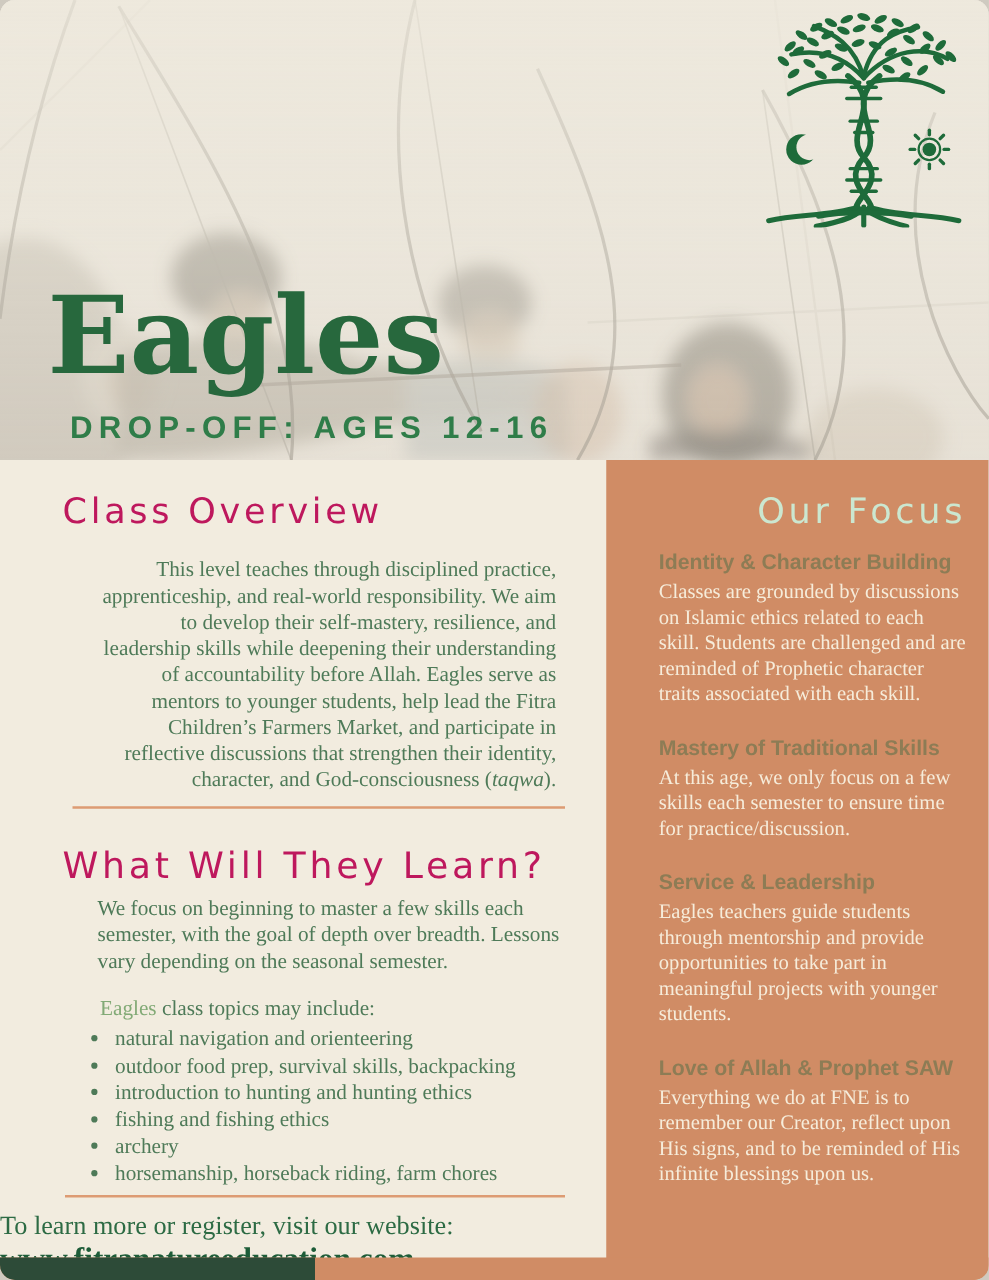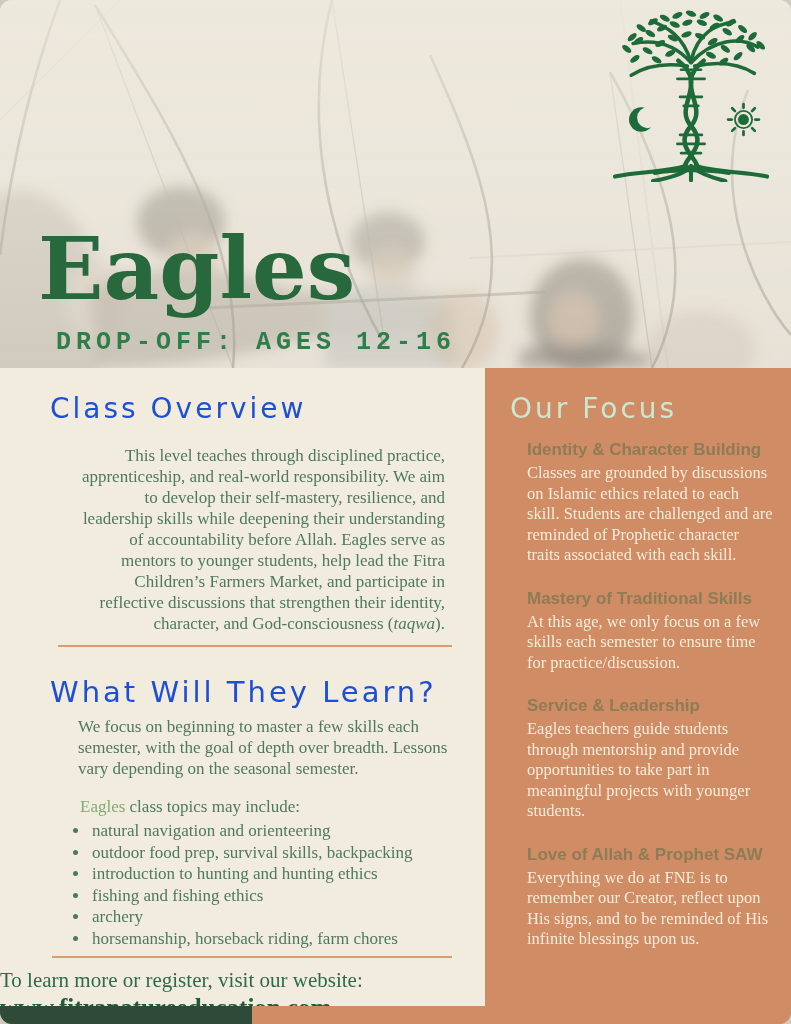--- a/index.html
+++ b/index.html
@@ -14,33 +14,33 @@
   
   .hero { position:absolute; top:0; left:0; width:791px; height:368px; background:#e8e3da; overflow:hidden; }
   .hero-photo { position:absolute; top:0; left:0; width:791px; height:368px; }
   .hero-title {
     position:absolute; left:38px; top:226px; z-index:3;
     font-family:"DejaVu Serif", serif; font-weight:700;
     font-size:86px; line-height:1; color:#27683d;
   }
   .hero-subtitle {
     position:absolute; left:56px; top:328px; z-index:3;
-    font-family:Liberation Mono, monospace; font-weight:700;
+    font-family:Liberation Sans, sans-serif; font-weight:700;
     font-size:25px; letter-spacing:5px; color:#2f7d49;
   }
   .logo { position:absolute; top:10px; right:6px; width:188px; height:172px; z-index:3; }
 
   
   .left-col {
     position:absolute; top:368px; left:0; width:485px; height:656px;
     background:#f2ecdf; padding-top:24px;
   }
   .script-h {
     font-family:"DejaVu Sans", sans-serif; font-weight:400;
-    color:#1d4ed8; letter-spacing:3px;
+    color:#be185d; letter-spacing:3px;
   }
   .overview-h { font-size:28px; margin-left:50px; }
   .learn-h   { font-size:29px; margin-left:50px; margin-top:28px; }
   .body-text { color:#4e7a58; font-size:17px; line-height:21px; }
   .overview-b { margin:20px 40px 0 78px;text-align:right; }
   .learn-b    { margin:7px 34px 0 78px; }
   .topics { margin:17px 34px 0 80px; color:#4e7a58; font-size:17px; line-height:21px; }
   .topics .hl { color:#82aa76; }
   .topic-list { margin:3px 20px 0 90px; list-style:disc; }
   .topic-list li { color:#4e7a58; font-size:17px; line-height:21.5px; padding-left:2px; }
@@ -48,21 +48,21 @@
   .divider-2 { margin-top:7px; width:400px; margin-left:52px; }
   .footer { margin-top:9px; width:485px; text-align:left; }
   .footer-line { color:#2d6b44; font-size:21px; line-height:27px; }
   .footer-url  { color:#1d5c38; font-size:25px; line-height:27px; font-weight:700; cursor:pointer; }
 
   
   .right-col {
     position:absolute; top:368px; left:485px; width:306px; height:656px;
     background:#d08c65; padding:24px 18px 0 42px;
   }
-  .focus-h { font-size:28px; color:#cbe7d0; margin-left:-17px; }
+  .focus-h { font-size:28px; color:#cbe7d0; margin-left:-17px;text-align:right; }
   .focus-section { margin-top:14px; margin-bottom:22px; }
   .focus-sec-h {
     font-family:"Liberation Sans", sans-serif; font-weight:700;
     font-size:17px; line-height:21px; color:#8d7c55; margin-bottom:3px;
   }
   .focus-sec-b { color:#f6ecda; font-size:16.5px; line-height:20.5px; }
 
   
   .bottom-bar { position:absolute; left:0; bottom:0; width:791px; height:18px; background:#d08c65; z-index:5; }
   .bottom-bar-green { position:absolute; left:0; top:0; width:252px; height:18px; background:#2d4b38; }

